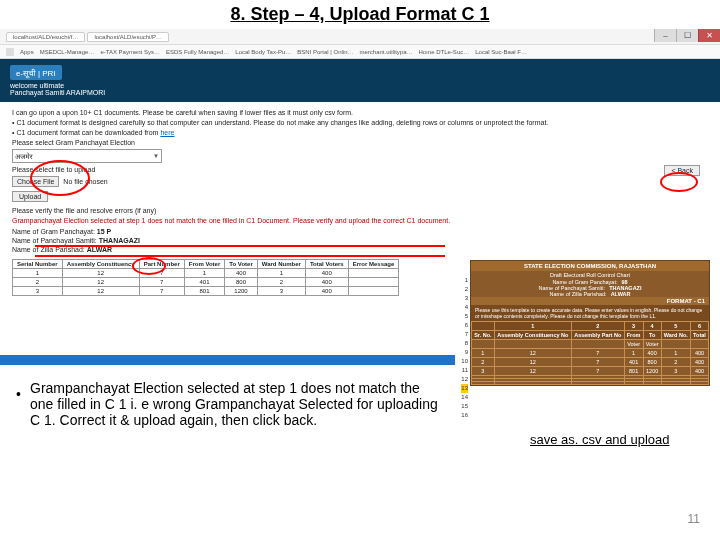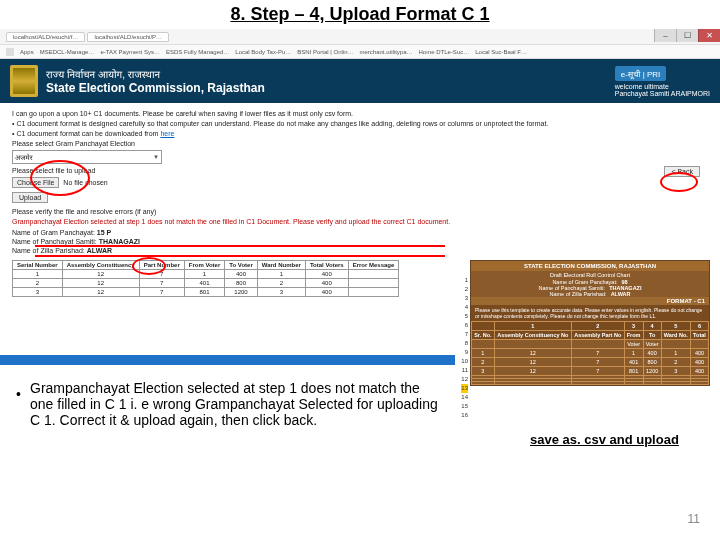--- a/index.html
+++ b/index.html
@@ -52,21 +52,21 @@
 .format-tag{text-align:right;padding:1px 4px;background:#9c6a30;font-weight:bold}
 .brown-table{width:100%;border-collapse:collapse;font-size:5.5px}
 .brown-table th,.brown-table td{border:1px solid #c89050;padding:1px 2px;text-align:center}
 .brown-table th{background:#7a4a1f}
 .side-nums{position:absolute;right:252px;top:276px;font-size:6px;color:#333;text-align:right;line-height:9px}
 .side-nums div{height:9px}
 .side-nums .hl{background:#ffcc00}
 .blue-bar{position:absolute;left:0;top:355px;width:455px;height:10px;background:#1e73c8}
 .callout{position:absolute;left:30px;top:380px;width:410px;font-size:14px}
 .callout .dot{position:absolute;left:-14px;top:6px;font-size:14px}
-.save-label{position:absolute;left:530px;top:432px;font-size:13px;font-weight:bold;text-decoration:underline}
+.save-label{position:absolute;left:530px;top:432px;font-size:13px;font-weight:normal;text-decoration:underline}
 .pagenum{position:absolute;right:20px;bottom:14px;font-size:12px;color:#888}
 </style>
 </head>
 <body>
 
 <div class="slide-title">8.   Step – 4, Upload Format C 1</div>
 
 <div class="browser-chrome">
   <div class="tabs">
     <div class="tab">localhost/ALD/esuchi/f…</div>
@@ -85,27 +85,20 @@
   <span>e-TAX Payment Sys…</span>
   <span>ESDS Fully Managed…</span>
   <span>Local Body Tax-Pu…</span>
   <span>BSNI Portal | Onlin…</span>
   <span>merchant.utilitypa…</span>
   <span>Home DTLe-Suc…</span>
   <span>Local Suc-Baal F…</span>
 </div>
 
 <div class="header-band">
-  <div class="header-left">
-    <div class="emblem"></div>
-    <div class="header-text">
-      <div class="hindi">राज्य निर्वाचन आयोग, राजस्थान</div>
-      <div class="eng">State Election Commission, Rajasthan</div>
-    </div>
-  </div>
   <div class="header-right">
     <span class="pri-btn">e-सूची | PRI</span>
     <div>welcome ultimate</div>
     <div>Panchayat Samiti ARAIРМORI</div>
   </div>
 </div>
 
 <div class="content">
   <p>I can go upon a upon 10+ C1 documents. Please be careful when saving if lower files as it must only csv form.</p>
   <p class="bullet">• <span>C1 document format is designed carefully so that computer can understand. Please do not make any changes like adding, deleting rows or columns or unprotect the format.</span></p>

